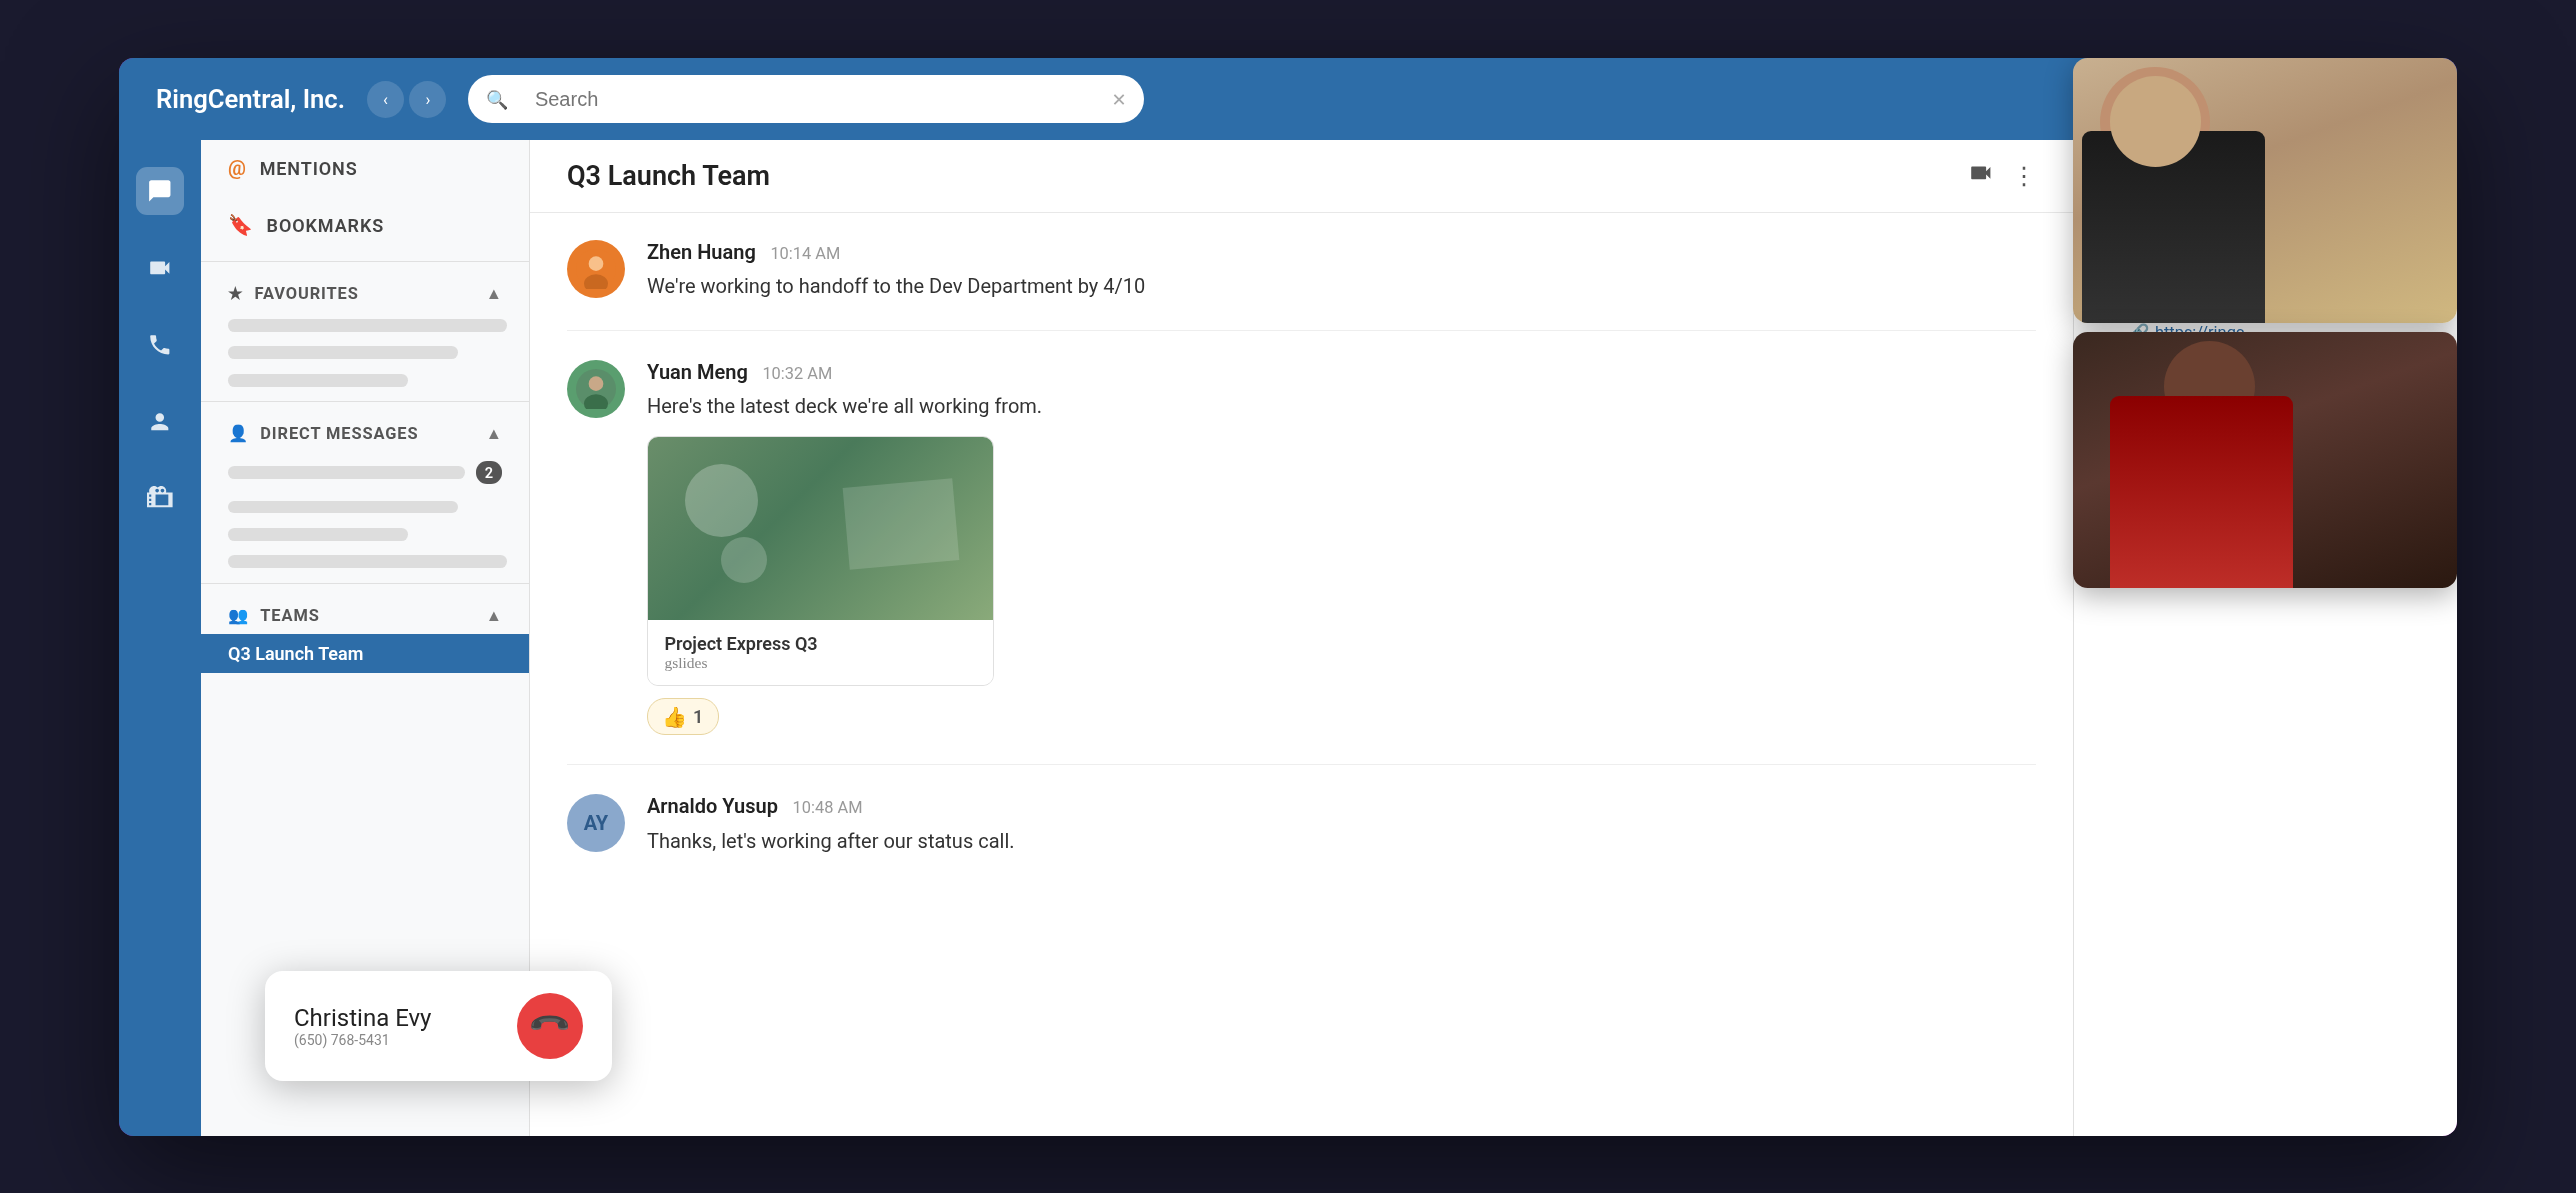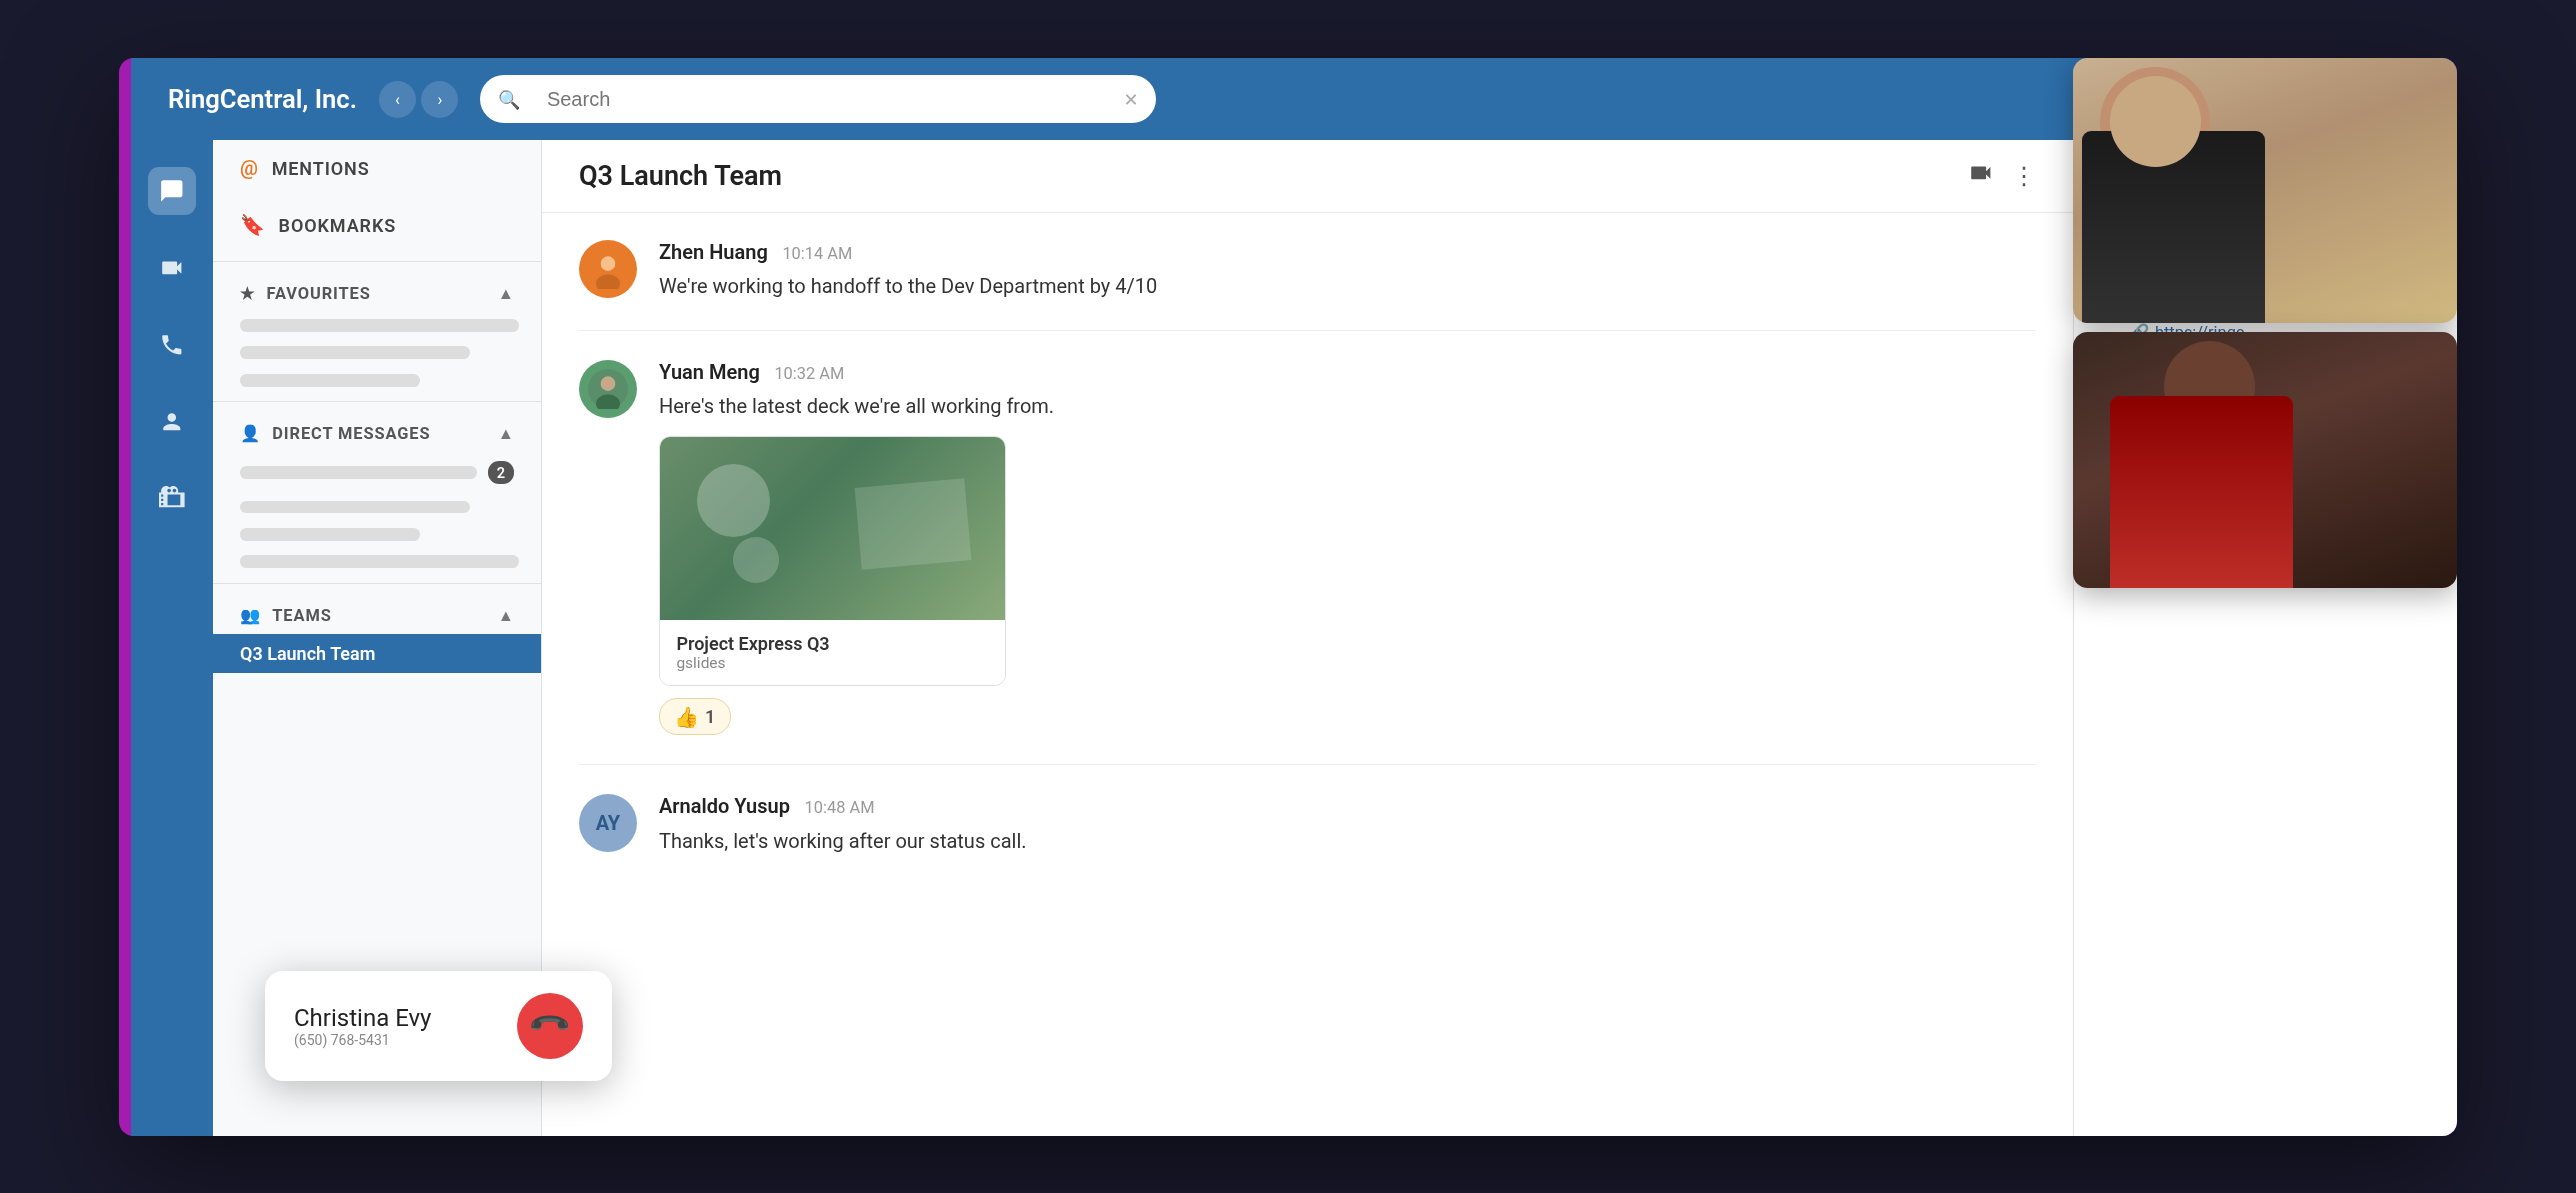--- a/index.html
+++ b/index.html
@@ -18,21 +18,20 @@
     .app-window {
       width: 2338px;
       height: 1078px;
       background: #a21caf;
       border-radius: 14.6px;
       overflow: hidden;
       display: flex;
       flex-direction: column;
       box-shadow: 0 37px 110px rgba(0,0,0,0.5);
       position: relative;
-      padding-left: 12px;
     }
 
     
     .top-bar {
       background: #2d6da8;
       height: 82px;
       display: flex;
       align-items: center;
       padding: 0 37px;
       gap: 22px;
@@ -327,20 +326,21 @@
       background: #fff;
     }
     .attachment-title {
       font-size: 18px;
       font-weight: 600;
       color: #333;
     }
     .attachment-subtitle {
       font-size: 15.5px;
       color: #888;
+      font-family: Liberation Serif, serif;
     }
 
     .reaction {
       display: inline-flex;
       align-items: center;
       gap: 5.5px;
       background: #fff8e6;
       border: 0.9px solid #e8d5a0;
       border-radius: 18px;
       padding: 5.5px 14.6px;

